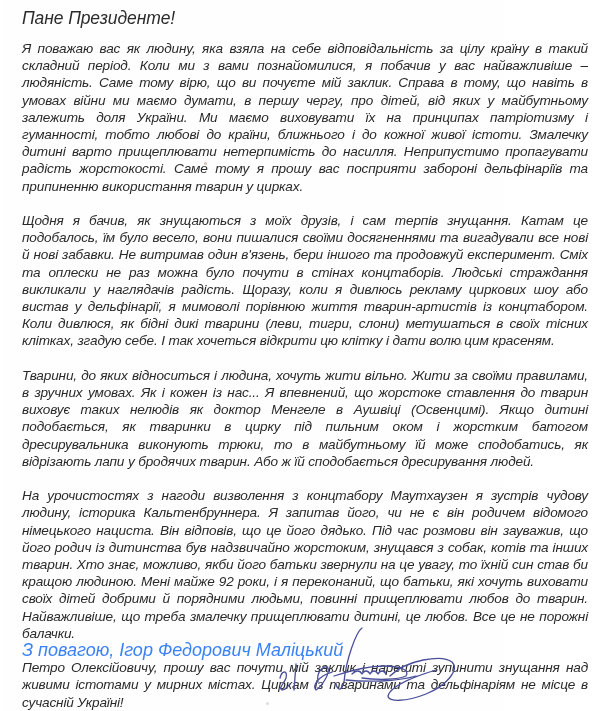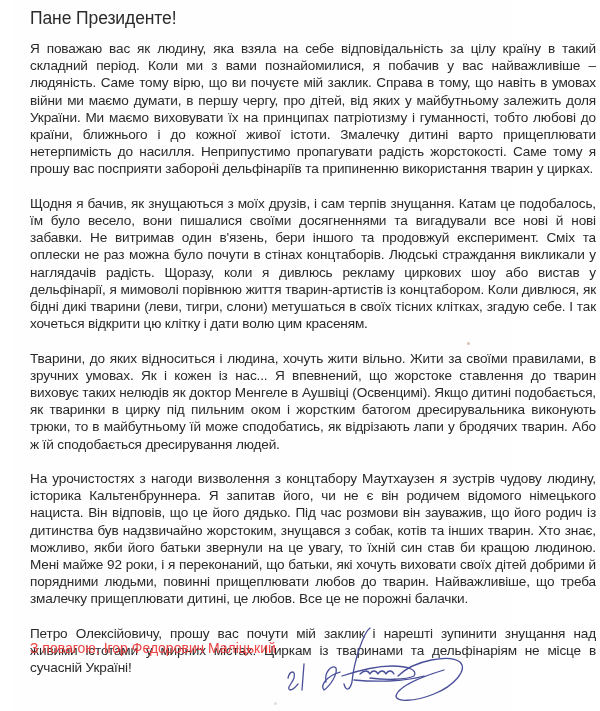--- a/index.html
+++ b/index.html
@@ -1,34 +1,35 @@
 <!DOCTYPE html>
 <html><head>
 <meta charset="utf-8">
 <style>
   html, body { margin: 0; padding: 0; background: #ffffff; }
   body { width: 600px; height: 711px; overflow: hidden; position: relative; }
   .page {
-    position: absolute; left: 12px; top: 0; width: 500px; height: 711px;
+    position: absolute; left: 4px; top: 0; width: 500px; height: 711px;
     background: #fefefe;
     font-family: "Liberation Sans", sans-serif;
     color: #2a2a2a;
+    font-style: italic;
   }
   .greeting {
     position: absolute; left: 18px; top: 8px;
     font-size: 17.5px; color: #2b2b2b; letter-spacing: -0.1px;
   }
   .body-text {
     position: absolute; left: 18px; top: 40px; width: 566px;
     font-size: 13.6px; line-height: 17.2px; letter-spacing: -0.15px;
   }
   .para { margin: 0 0 17.2px 0; text-align: justify; text-align-last: left; }
   .closing {
     position: absolute; left: 18px; top: 640px;
-    font-size: 14px; color: #ef4444;
+    font-size: 18px; color: #3b82f6;
   }
   .signature {
     position: absolute; left: 262px; top: 620px; width: 200px; height: 90px;
   }
   .speck { position: absolute; width: 3px; height: 3px; border-radius: 50%; background: #c9a58f; opacity: 0.7; }
 </style>
 </head>
 <body>
 
 <div class="page" style="color: rgb(42, 42, 42);">

